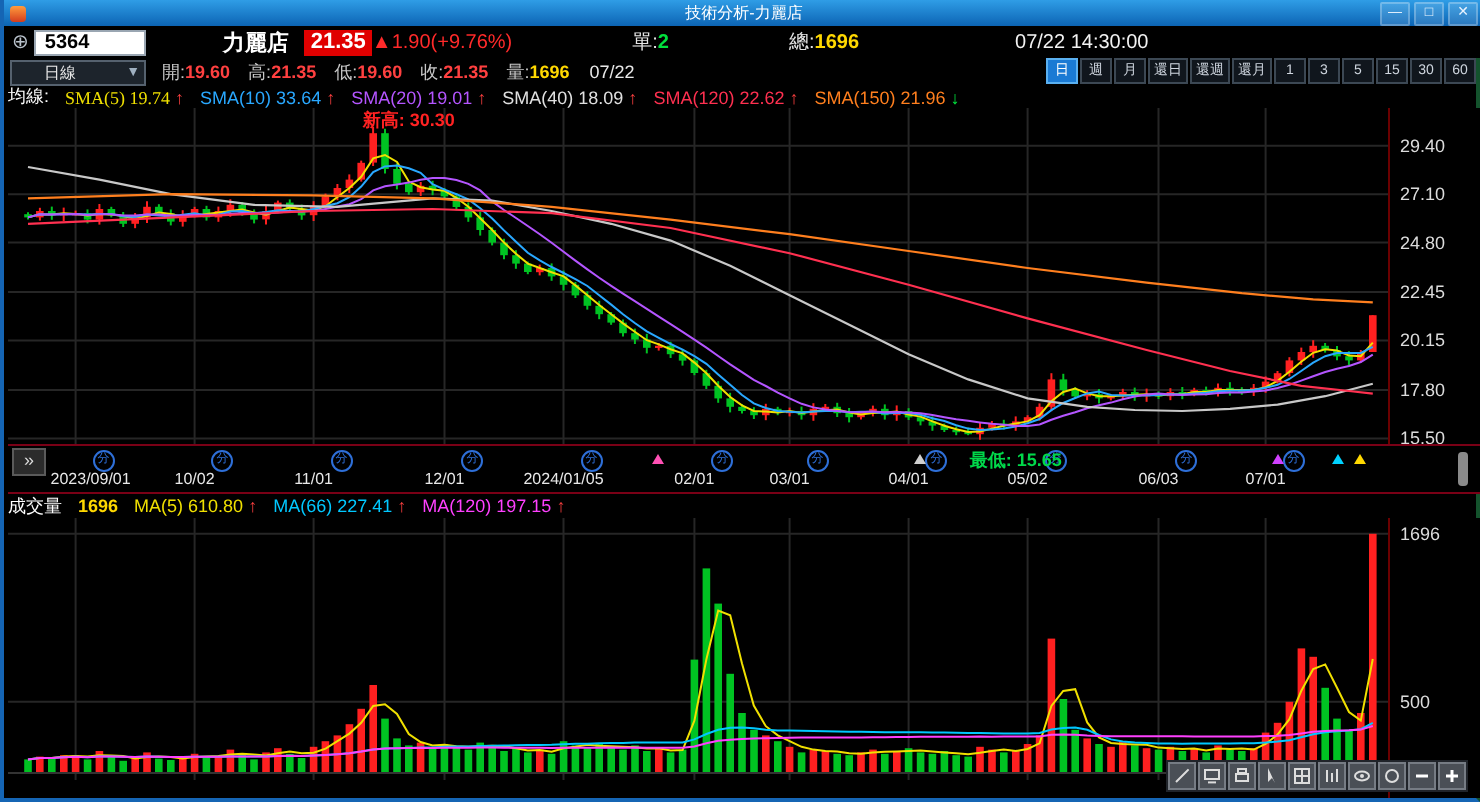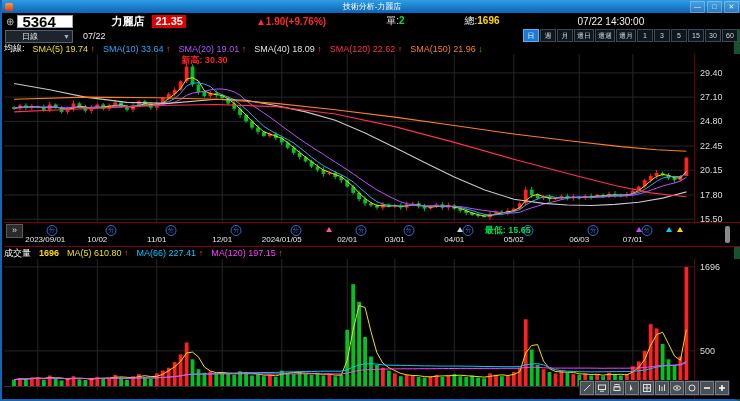--- a/index.html
+++ b/index.html
@@ -1,28 +1,28 @@
 <!DOCTYPE html>
 <html><head>
 <meta charset="utf-8">
 <style>
   html,body{margin:0;padding:0;background:#05080c;}
   body{width:740px;height:401px;position:relative;font-family:"Liberation Sans",sans-serif;overflow:hidden;}
-  .win{position:absolute;inset:0;background:#000;border-left:2px solid #1565b4;border-right:6px solid #14532d;border-bottom:2px solid #1565b4;box-sizing:border-box;}
+  .win{position:absolute;inset:0;background:#000;border-left:2px solid #1565b4;border-right:2px solid #14532d;border-bottom:2px solid #1565b4;box-sizing:border-box;}
   .titlebar{position:absolute;left:0;top:0;width:740px;height:13px;background:linear-gradient(#2f9de6,#0c64b4);display:flex;align-items:center;color:#fff;font-size:8px;}
   .titlebar .t{position:absolute;left:0;right:0;text-align:center;font-size:8px;}
   .appicon{width:8px;height:8px;margin-left:3px;background:linear-gradient(#ff9c3c,#d43c1e);border-radius:2px;z-index:2;}
   .wctrl{position:absolute;right:3px;top:1px;display:flex;gap:2px;z-index:2;}
   .wbtn{width:13px;height:10px;font-size:7px;line-height:10px;text-align:center;color:#eaf4ff;background:rgba(255,255,255,.12);border:1px solid rgba(255,255,255,.25);border-radius:1px;}
   .row1{position:absolute;left:2px;top:13px;width:736px;height:16px;background:#000;display:flex;align-items:center;color:#fff;font-size:10px;}
   .lookup{color:#b9c2cc;font-size:10px;margin:0 3px 0 2px;}
-  .codebox{width:50px;height:11px;background:#fff;color:#000;font-size:15px;font-weight:bold;line-height:11px;padding-left:4px;border:1px solid #9aa6b2;}
+  .codebox{width:50px;height:11px;background:#fff;color:#000;font-size:10px;font-weight:bold;line-height:11px;padding-left:4px;border:1px solid #9aa6b2;}
   .stkname{font-weight:bold;margin-left:38px;font-size:11px;}
   .pricebadge{background:#e00000;color:#fff;font-weight:bold;padding:0 3px;margin-left:8px;font-size:11px;line-height:13px;}
-  .chg{color:#ff2a2a;margin-left:70px;font-size:10px;font-weight:bold;}
+  .chg{color:#ff2a2a;font-size:10px;font-weight:normal;}
   .pair{margin-left:60px;}
   .pair .lab{color:#e6e6e6;}
   .v-green{color:#00e03c;font-weight:bold;}
   .v-yellow{color:#ffd800;font-weight:bold;}
   .dtime{margin-left:78px;color:#f2f2f2;font-size:10px;}
   .row2{position:absolute;left:2px;top:29px;width:736px;height:14px;display:flex;align-items:center;font-size:9px;color:#ccc;}
   .ddl{width:50px;height:11px;background:#1d242c;border:1px solid #55616e;color:#e8e8e8;font-size:8px;line-height:11px;padding-left:16px;position:relative;margin-left:1px;}
   .ddl .car{position:absolute;right:2px;top:0;font-size:7px;color:#9fb0c0;}
   #ohlc{display:flex;margin-left:8px;gap:9px;}
   #ohlc .lab{color:#c8c8c8;}
@@ -68,40 +68,47 @@
     <span class="stkname">力麗店</span>
     <span class="pricebadge">21.35</span>
     <span class="chg">▲1.90(+9.76%)</span>
     <span class="pair"><span class="lab">單:</span><span class="v-green">2</span></span>
     <span class="pair"><span class="lab">總:</span><span class="v-yellow">1696</span></span>
     <span class="dtime">07/22 14:30:00</span>
   </div>
 
   <div class="row2">
     <div class="ddl"><span>日線</span><span class="car">▼</span></div>
+    <div id="ohlc">
+        <span><span class="lab">開:</span><span style="color: rgb(255, 64, 64); font-weight: bold;">19.60</span></span>
+        <span><span class="lab">高:</span><span style="color: rgb(255, 64, 64); font-weight: bold;">21.35</span></span>
+        <span><span class="lab">低:</span><span style="color: rgb(255, 64, 64); font-weight: bold;">19.60</span></span>
+        <span><span class="lab">收:</span><span style="color: rgb(255, 64, 64); font-weight: bold;">21.35</span></span>
+        <span><span class="lab">量:</span><span style="color: rgb(255, 216, 0); font-weight: bold;">1696</span></span>
+      </div>
     <span class="r2date">07/22</span>
     <div id="period-buttons">
         <span class="pbtn active">日</span>
         <span class="pbtn">週</span>
         <span class="pbtn">月</span>
         <span class="pbtn">還日</span>
         <span class="pbtn">還週</span>
         <span class="pbtn">還月</span>
         <span class="pbtn">1</span>
         <span class="pbtn">3</span>
         <span class="pbtn">5</span>
         <span class="pbtn">15</span>
         <span class="pbtn">30</span>
         <span class="pbtn">60</span>
       </div>
   </div>
 
   <div class="row3" id="ma-bar">
     <span>均線:</span>
-  <span><span style="color: rgb(240, 224, 0);">SMA(5) 19.74</span><span class="arrow-up" style="color: rgb(255, 64, 64);"> ↑</span></span>
+  <span><span style="color: rgb(240, 224, 0); font-family: Liberation Serif, serif;">SMA(5) 19.74</span><span class="arrow-up" style="color: rgb(255, 64, 64);"> ↑</span></span>
       <span><span style="color: rgb(41, 168, 255);">SMA(10) 33.64</span><span class="arrow-up" style="color: rgb(255, 64, 64);"> ↑</span></span>
       <span><span style="color: rgb(180, 85, 255);">SMA(20) 19.01</span><span class="arrow-up" style="color: rgb(255, 64, 64);"> ↑</span></span>
       <span><span style="color: rgb(224, 224, 224);">SMA(40) 18.09</span><span class="arrow-up" style="color: rgb(255, 64, 64);"> ↑</span></span>
       <span><span style="color: rgb(255, 48, 80);">SMA(120) 22.62</span><span class="arrow-up" style="color: rgb(255, 64, 64);"> ↑</span></span>
       <span><span style="color: rgb(255, 127, 30);">SMA(150) 21.96</span><span class="arrow-dn" style="color: rgb(0, 224, 60);"> ↓</span></span>
     </div>
 
   <div class="pane" id="price-pane"><svg width="736" height="168" viewBox="0 0 736 168" style="background:#000">
         <line x1="0" y1="18.9" x2="690" y2="18.9" stroke="#262626" stroke-width="1"></line>
         <text x="696" y="21.9" fill="#dcdcdc" font-size="9" font-family="Liberation Sans,sans-serif">29.40</text>

